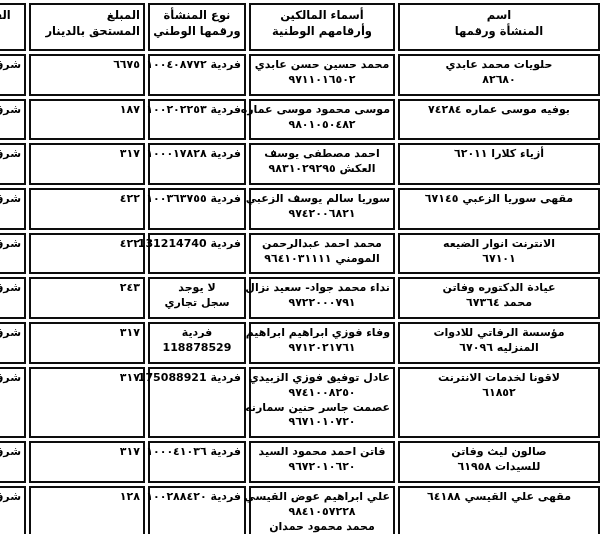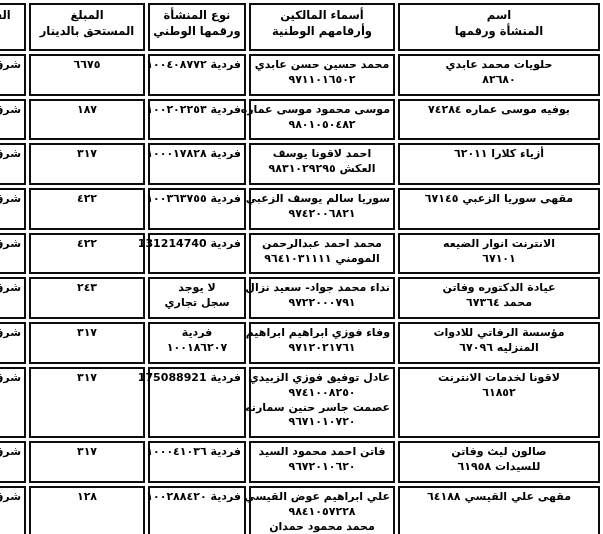--- a/index.html
+++ b/index.html
@@ -35,21 +35,21 @@
   }
   th {
     font-size: 11.5px;
     padding-top: 3px;
     padding-bottom: 10px;
   }
   td div, th div { white-space: nowrap; }
   .col-name   { width: 192px; }
   .col-owners { width: 136px; }
   .col-type   { width: 88px; margin-top: 20px;  }
-  .col-amount { width: 106px; }
+  .col-amount { width: 106px; text-align: right; }
   .col-branch { width: 52px;  }
 </style>
 </head>
 <body>
 
 <div class="page">
   <table class="registry">
     <thead>
       <tr>
           <th class="col-name">
@@ -109,21 +109,21 @@
           </td>
           <td class="col-branch">
             <div>شرق عمان</div>
           </td>
         </tr>
         <tr>
           <td class="col-name">
             <div>أزياء كلارا ٦٢٠١١</div>
           </td>
           <td class="col-owners">
-            <div>احمد لاقونا يوسف</div>
+            <div>احمد مصطفى يوسف</div>
             <div>العكش ٩٨٣١٠٢٩٢٩٥</div>
           </td>
           <td class="col-type">
             <div>فردية ١٠٠٠١٧٨٢٨</div>
           </td>
           <td class="col-amount">
             <div>٣١٧</div>
           </td>
           <td class="col-branch">
             <div>شرق عمان</div>
@@ -190,21 +190,21 @@
           <td class="col-name">
             <div>مؤسسة الرفاتي للادوات</div>
             <div>المنزليه ٦٧٠٩٦</div>
           </td>
           <td class="col-owners">
             <div>وفاء فوزي ابراهيم ابراهيم</div>
             <div>٩٧١٢٠٢١٧٦١</div>
           </td>
           <td class="col-type">
             <div>فردية</div>
-            <div>١٠٠١٨٦٢٠٧</div>
+            <div>118878529</div>
           </td>
           <td class="col-amount">
             <div>٣١٧</div>
           </td>
           <td class="col-branch">
             <div>شرق عمان</div>
           </td>
         </tr>
         <tr>
           <td class="col-name">

